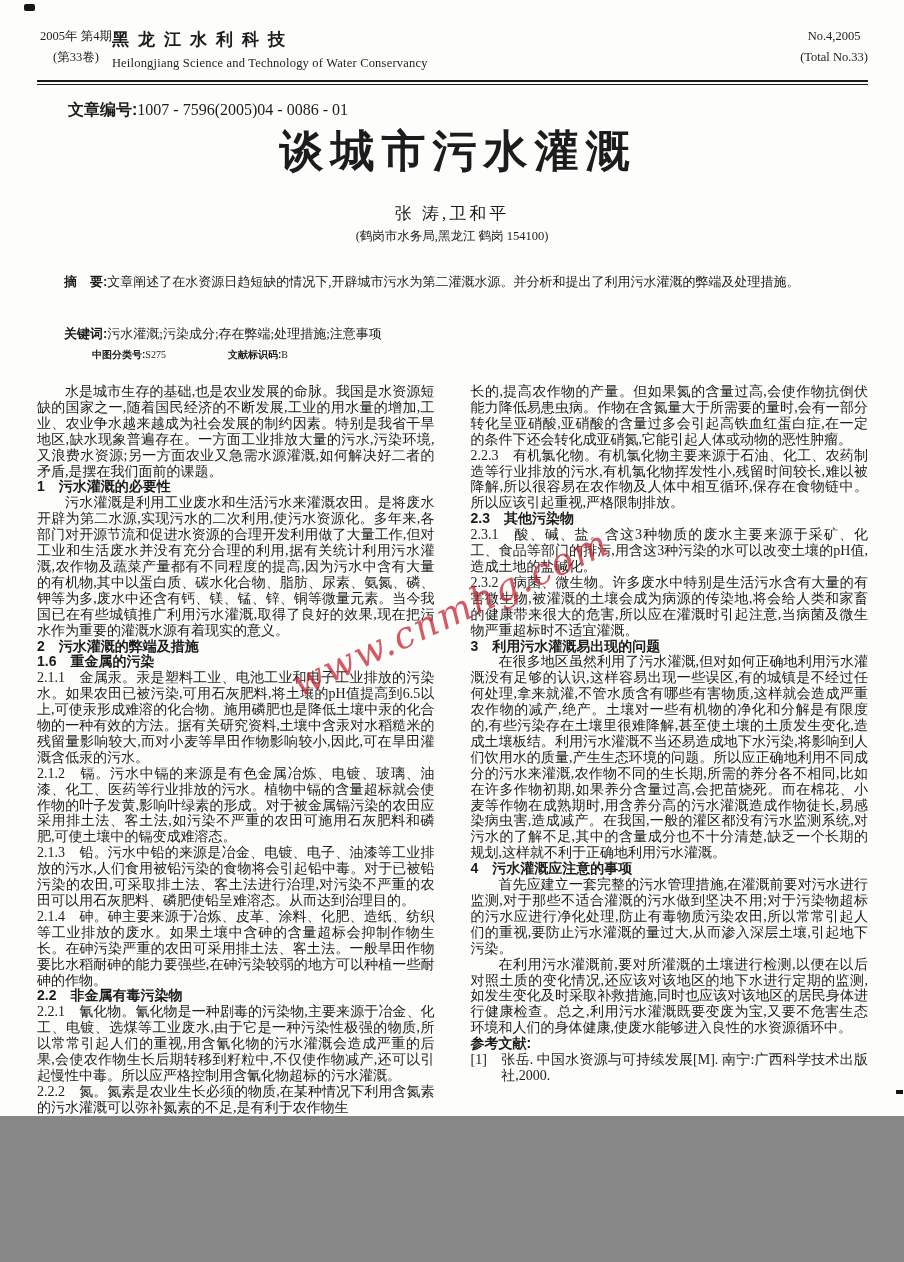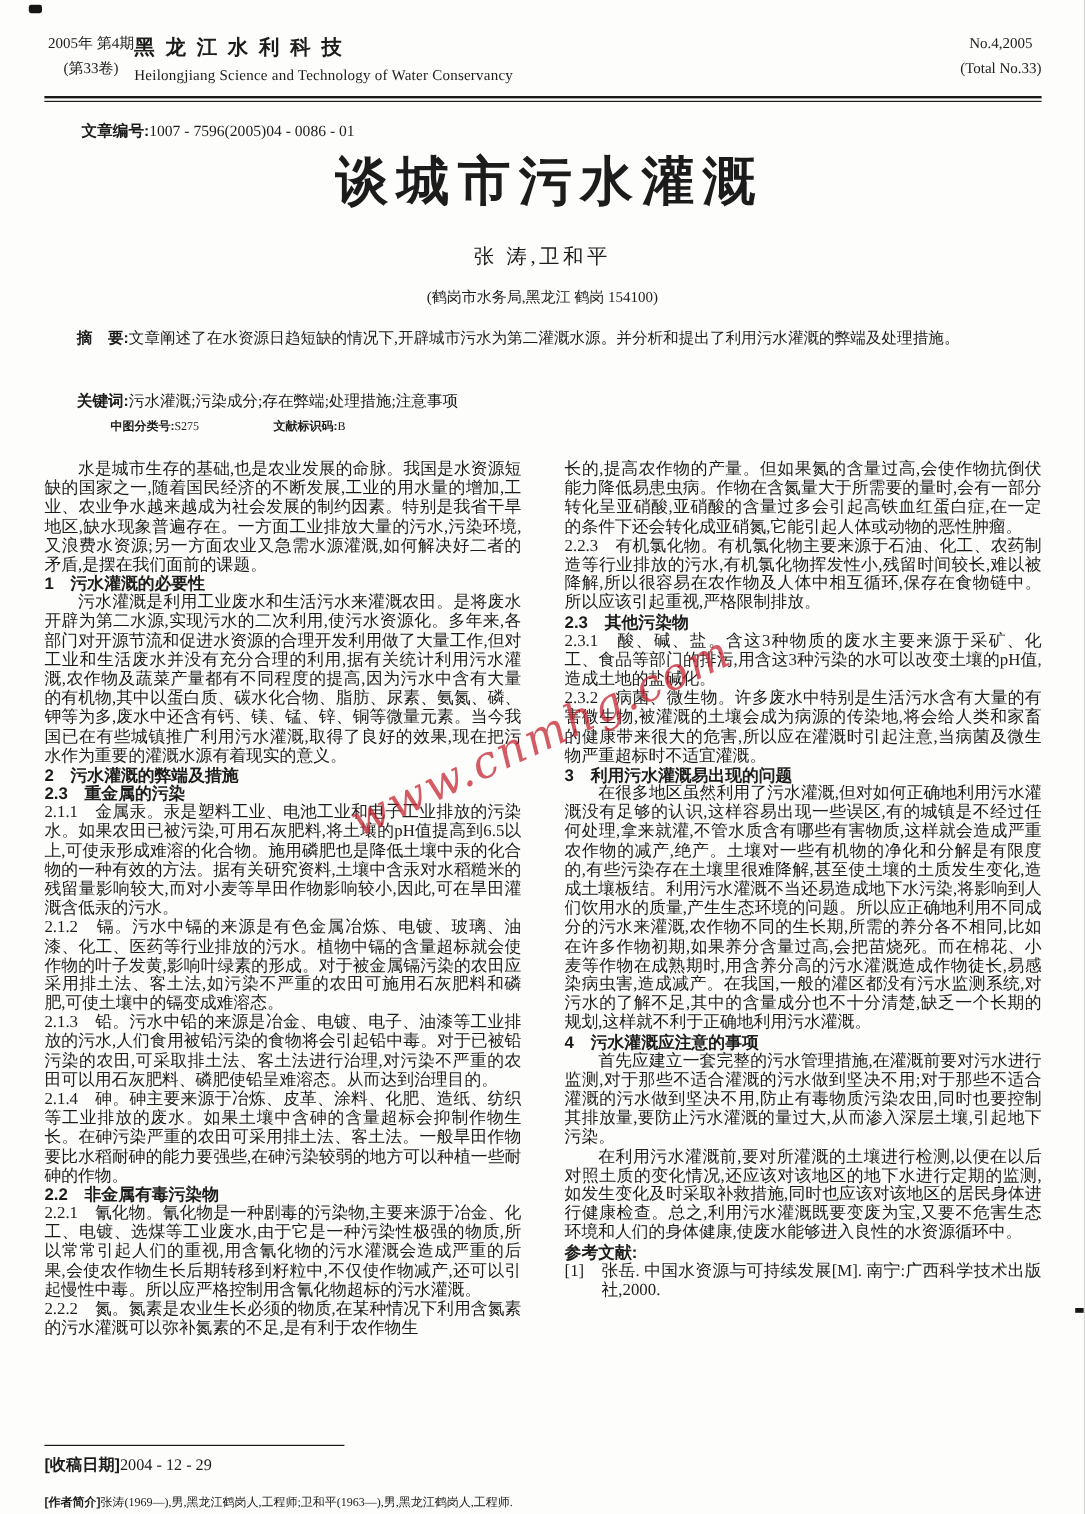--- a/index.html
+++ b/index.html
@@ -1,19 +1,19 @@
 <!DOCTYPE html>
 <html><head>
 <meta charset="utf-8">
 <style>
   * { margin:0; padding:0; box-sizing:border-box; }
   html,body { background:#888; }
   .page {
     position:relative;
-    width:904px; height:1262px;
+    width:904px; height:1116px;
     margin:0 auto;
     background:#fdfdfb;
     color:#1c1c1c;
     font-family:"Liberation Serif","DejaVu Serif",serif;
     overflow:hidden;
   }
 
   
   .header {
     position:absolute; top:26px; left:40px; right:36px;
@@ -23,29 +23,29 @@
   .h-center { text-align:left; flex:1; padding-top:2px; }
   .journal-cn { font-size:17px; font-weight:bold; letter-spacing:9px;
     font-family:"Liberation Sans","DejaVu Sans",sans-serif; }
   .journal-en { font-size:12.5px; margin-top:5px; letter-spacing:0.2px; }
   .header-rule {
     position:absolute; top:80px; left:37px; right:36px; height:5px;
     border-top:2px solid #1a1a1a; border-bottom:1px solid #1a1a1a;
   }
 
   
-  .article-no { position:absolute; top:100px; left:68px; font-size:13px;text-align:center; }
+  .article-no { position:absolute; top:100px; left:68px; font-size:16px;text-align:center; }
   .article-no .lbl { font-weight:bold; font-family:"Liberation Sans","DejaVu Sans",sans-serif; }
   .title {
     position:absolute; top:122px; left:0; right:0;
     text-align:center; font-size:44px; font-weight:bold; letter-spacing:7px;padding-left:12px;
   }
   .authors { position:absolute; top:202px; left:0; right:0; text-align:center;
     font-size:17px; letter-spacing:3px; }
-  .affil { position:absolute; top:240px; left:0; right:0; text-align:center; font-size:12.5px; }
+  .affil { position:absolute; top:228px; left:0; right:0; text-align:center; font-size:12.5px; }
 
   .abstract { position:absolute; top:272px; left:64px; right:58px;
     font-size:13px; line-height:19px; text-align:justify; }
   .keywords { position:absolute; top:325px; left:64px; right:58px; font-size:13px; }
   .clc-line { position:absolute; top:348px; left:64px; right:58px; font-size:10px;margin-left:28px; }
   .clc-line .gap { display:inline-block; width:62px; }
   .blbl { font-weight:bold; font-family:"Liberation Sans","DejaVu Sans",sans-serif; }
 
   
   .body-cols {
@@ -126,39 +126,39 @@
   <div class="clc-line">
     <span class="blbl">中图分类号:</span><span>S275</span><span class="gap"></span><span class="blbl">文献标识码:</span><span>B</span>
   </div>
 
   <div class="body-cols">
     <div class="col">
       <p class="p">水是城市生存的基础,也是农业发展的命脉。我国是水资源短缺的国家之一,随着国民经济的不断发展,工业的用水量的增加,工业、农业争水越来越成为社会发展的制约因素。特别是我省干旱地区,缺水现象普遍存在。一方面工业排放大量的污水,污染环境,又浪费水资源;另一方面农业又急需水源灌溉,如何解决好二者的矛盾,是摆在我们面前的课题。</p>
       <p class="h">1　污水灌溉的必要性</p>
       <p class="p">污水灌溉是利用工业废水和生活污水来灌溉农田。是将废水开辟为第二水源,实现污水的二次利用,使污水资源化。多年来,各部门对开源节流和促进水资源的合理开发利用做了大量工作,但对工业和生活废水并没有充分合理的利用,据有关统计利用污水灌溉,农作物及蔬菜产量都有不同程度的提高,因为污水中含有大量的有机物,其中以蛋白质、碳水化合物、脂肪、尿素、氨氮、磷、钾等为多,废水中还含有钙、镁、锰、锌、铜等微量元素。当今我国已在有些城镇推广利用污水灌溉,取得了良好的效果,现在把污水作为重要的灌溉水源有着现实的意义。</p>
       <p class="h">2　污水灌溉的弊端及措施</p>
-      <p class="h">2.3　重金属的污染</p>
+      <p class="h">1.6　重金属的污染</p>
       <p class="run">2.1.1　金属汞。汞是塑料工业、电池工业和电子工业排放的污染水。如果农田已被污染,可用石灰肥料,将土壤的pH值提高到6.5以上,可使汞形成难溶的化合物。施用磷肥也是降低土壤中汞的化合物的一种有效的方法。据有关研究资料,土壤中含汞对水稻糙米的残留量影响较大,而对小麦等旱田作物影响较小,因此,可在旱田灌溉含低汞的污水。</p>
       <p class="run">2.1.2　镉。污水中镉的来源是有色金属冶炼、电镀、玻璃、油漆、化工、医药等行业排放的污水。植物中镉的含量超标就会使作物的叶子发黄,影响叶绿素的形成。对于被金属镉污染的农田应采用排土法、客土法,如污染不严重的农田可施用石灰肥料和磷肥,可使土壤中的镉变成难溶态。</p>
       <p class="run">2.1.3　铅。污水中铅的来源是冶金、电镀、电子、油漆等工业排放的污水,人们食用被铅污染的食物将会引起铅中毒。对于已被铅污染的农田,可采取排土法、客土法进行治理,对污染不严重的农田可以用石灰肥料、磷肥使铅呈难溶态。从而达到治理目的。</p>
       <p class="run">2.1.4　砷。砷主要来源于冶炼、皮革、涂料、化肥、造纸、纺织等工业排放的废水。如果土壤中含砷的含量超标会抑制作物生长。在砷污染严重的农田可采用排土法、客土法。一般旱田作物要比水稻耐砷的能力要强些,在砷污染较弱的地方可以种植一些耐砷的作物。</p>
       <p class="h">2.2　非金属有毒污染物</p>
       <p class="run">2.2.1　氰化物。氰化物是一种剧毒的污染物,主要来源于冶金、化工、电镀、选煤等工业废水,由于它是一种污染性极强的物质,所以常常引起人们的重视,用含氰化物的污水灌溉会造成严重的后果,会使农作物生长后期转移到籽粒中,不仅使作物减产,还可以引起慢性中毒。所以应严格控制用含氰化物超标的污水灌溉。</p>
       <p class="run">2.2.2　氮。氮素是农业生长必须的物质,在某种情况下利用含氮素的污水灌溉可以弥补氮素的不足,是有利于农作物生</p>
     </div>
     <div class="col">
       <p class="cont">长的,提高农作物的产量。但如果氮的含量过高,会使作物抗倒伏能力降低易患虫病。作物在含氮量大于所需要的量时,会有一部分转化呈亚硝酸,亚硝酸的含量过多会引起高铁血红蛋白症,在一定的条件下还会转化成亚硝氮,它能引起人体或动物的恶性肿瘤。</p>
       <p class="run">2.2.3　有机氯化物。有机氯化物主要来源于石油、化工、农药制造等行业排放的污水,有机氯化物挥发性小,残留时间较长,难以被降解,所以很容易在农作物及人体中相互循环,保存在食物链中。所以应该引起重视,严格限制排放。</p>
       <p class="h">2.3　其他污染物</p>
       <p class="run">2.3.1　酸、碱、盐。含这3种物质的废水主要来源于采矿、化工、食品等部门的排污,用含这3种污染的水可以改变土壤的pH值,造成土地的盐碱化。</p>
       <p class="run">2.3.2　病菌、微生物。许多废水中特别是生活污水含有大量的有害微生物,被灌溉的土壤会成为病源的传染地,将会给人类和家畜的健康带来很大的危害,所以应在灌溉时引起注意,当病菌及微生物严重超标时不适宜灌溉。</p>
       <p class="h">3　利用污水灌溉易出现的问题</p>
       <p class="p">在很多地区虽然利用了污水灌溉,但对如何正确地利用污水灌溉没有足够的认识,这样容易出现一些误区,有的城镇是不经过任何处理,拿来就灌,不管水质含有哪些有害物质,这样就会造成严重农作物的减产,绝产。土壤对一些有机物的净化和分解是有限度的,有些污染存在土壤里很难降解,甚至使土壤的土质发生变化,造成土壤板结。利用污水灌溉不当还易造成地下水污染,将影响到人们饮用水的质量,产生生态环境的问题。所以应正确地利用不同成分的污水来灌溉,农作物不同的生长期,所需的养分各不相同,比如在许多作物初期,如果养分含量过高,会把苗烧死。而在棉花、小麦等作物在成熟期时,用含养分高的污水灌溉造成作物徒长,易感染病虫害,造成减产。在我国,一般的灌区都没有污水监测系统,对污水的了解不足,其中的含量成分也不十分清楚,缺乏一个长期的规划,这样就不利于正确地利用污水灌溉。</p>
       <p class="h">4　污水灌溉应注意的事项</p>
-      <p class="p">首先应建立一套完整的污水管理措施,在灌溉前要对污水进行监测,对于那些不适合灌溉的污水做到坚决不用;对于那些不适合灌溉的污水做到坚决不用,防止有毒物质污染农田,同时也要控制其排放量,要防止污水灌溉的量过大,从而渗入深层土壤,引起地下污染。</p>
+      <p class="p">首先应建立一套完整的污水管理措施,在灌溉前要对污水进行监测,对于那些不适合灌溉的污水做到坚决不用;对于污染物超标的污水应进行净化处理,防止有毒物质污染农田,所以常常引起人们的重视,要防止污水灌溉的量过大,从而渗入深层土壤,引起地下污染。</p>
       <p class="p">在利用污水灌溉前,要对所灌溉的土壤进行检测,以便在以后对照土质的变化情况,还应该对该地区的地下水进行定期的监测,如发生变化及时采取补救措施,同时也应该对该地区的居民身体进行健康检查。总之,利用污水灌溉既要变废为宝,又要不危害生态环境和人们的身体健康,使废水能够进入良性的水资源循环中。</p>
       <p class="h">参考文献:</p>
       <p class="ref">[1]　张岳. 中国水资源与可持续发展[M]. 南宁:广西科学技术出版社,2000.</p>
     </div>
   </div>
 
   <div class="watermark">www.cnmhg.com</div>
 
   <div class="foot-rule"></div>
   <div class="foot-received">

